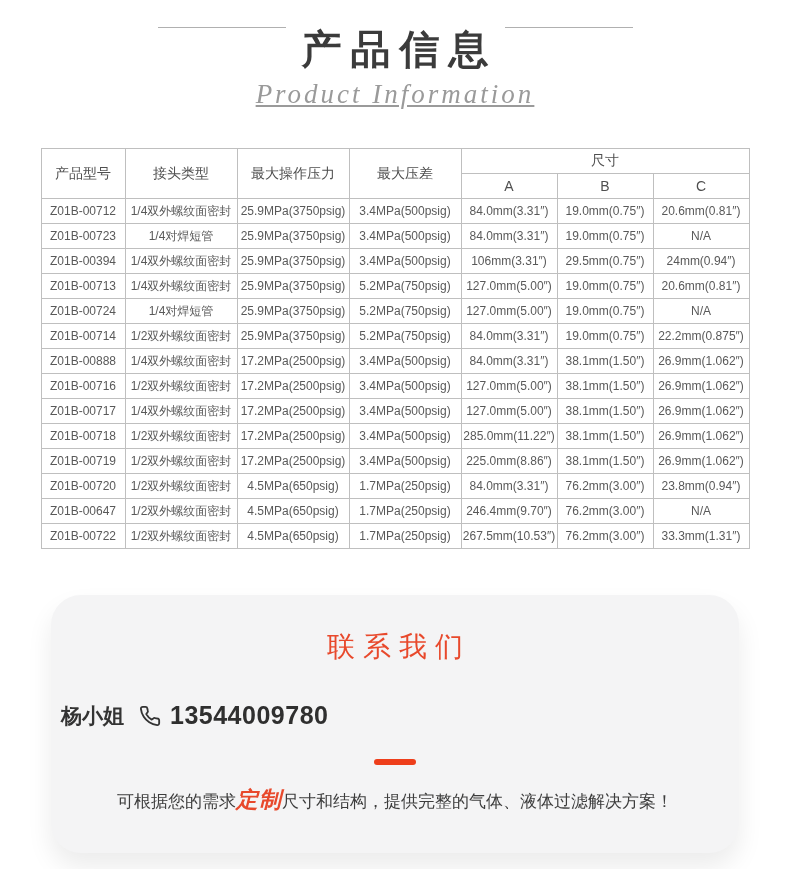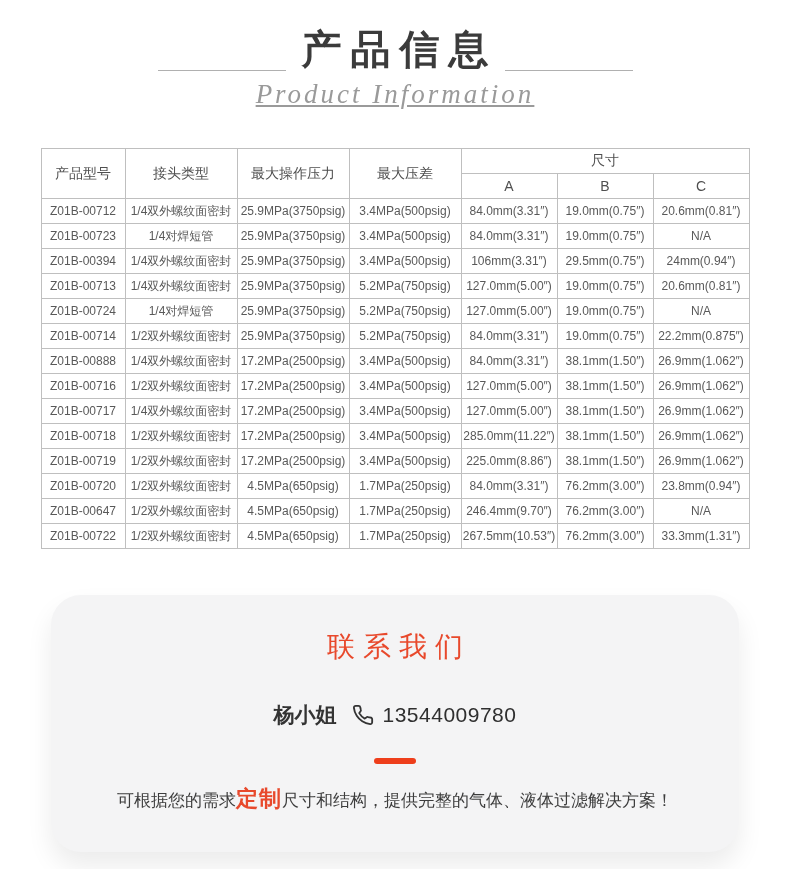--- a/index.html
+++ b/index.html
@@ -7,21 +7,21 @@
     --tbl-border:#bfbfbf; --card-bg:#f4f4f5;
   }
   *{box-sizing:border-box;}
   html,body{margin:0;padding:0;}
   body{
     width:790px;height:869px;background:#ffffff;overflow:hidden;
     font-family:"Liberation Sans","DejaVu Sans",sans-serif;
   }
   
   .page-header{padding-top:27px;}
-  .title-row{display:flex;align-items:flex-end;justify-content:center;gap:16px;}
+  .title-row{display:flex;align-items:flex-start;justify-content:center;gap:16px;}
   .title-line{width:128px;height:1px;background:#b0b0b0;}
   .page-title{
     font-size:40px;font-weight:700;color:var(--title-dark);
     letter-spacing:9px;margin-right:-9px;line-height:1.1;
   }
   .page-subtitle{
     margin-top:8px;text-align:center;
     font-family:"Liberation Serif","DejaVu Serif",serif;font-style:italic;
     font-size:27px;color:#9a9a9a;letter-spacing:3px;text-decoration:underline;
   }
@@ -43,34 +43,34 @@
   .contact-card{
     width:688px;margin:46px auto 0;background:var(--card-bg);
     border-radius:30px;box-shadow:0 14px 26px rgba(0,0,0,.08);
     padding:33px 10px 36px;
   }
   .contact-title{
     text-align:center;font-size:28px;font-weight:400;color:var(--accent);
     letter-spacing:8px;margin-right:-8px;
   }
   .contacts-row{
-    display:flex;justify-content:flex-start;align-items:center;gap:62px;margin-top:35px;flex-direction:column;
+    display:flex;justify-content:flex-start;align-items:center;gap:62px;margin-top:35px;
   }
   .contact-item{display:flex;align-items:center;gap:9px;}
   .contact-name{font-size:21px;font-weight:600;color:#333333;}
   .phone-icon{display:inline-flex;margin-left:6px;}
-  .contact-phone{font-size:21px;font-weight:400;color:#2f2f2f;letter-spacing:.5px;}
+  .contact-phone{font-size:25px;font-weight:700;color:#2f2f2f;letter-spacing:.5px;}
   .red-dash{
     width:42px;height:6px;border-radius:3px;background:var(--dash);margin:29px auto 0;
   }
   .custom-note{
     margin-top:20px;text-align:center;font-size:17px;color:#3d3d3d;line-height:30px;
   }
   .note-highlight{
-    color:var(--accent);font-size:22px;font-weight:700;letter-spacing:1px;
+    color:var(--accent);font-size:22px;font-weight:700;letter-spacing:1px;font-style:italic;
   }
 </style>
 </head>
 <body>
 
 <div class="page-header">
   <div class="title-row">
     <span class="title-line"></span>
     <span class="page-title">产品信息</span>
     <span class="title-line"></span>

